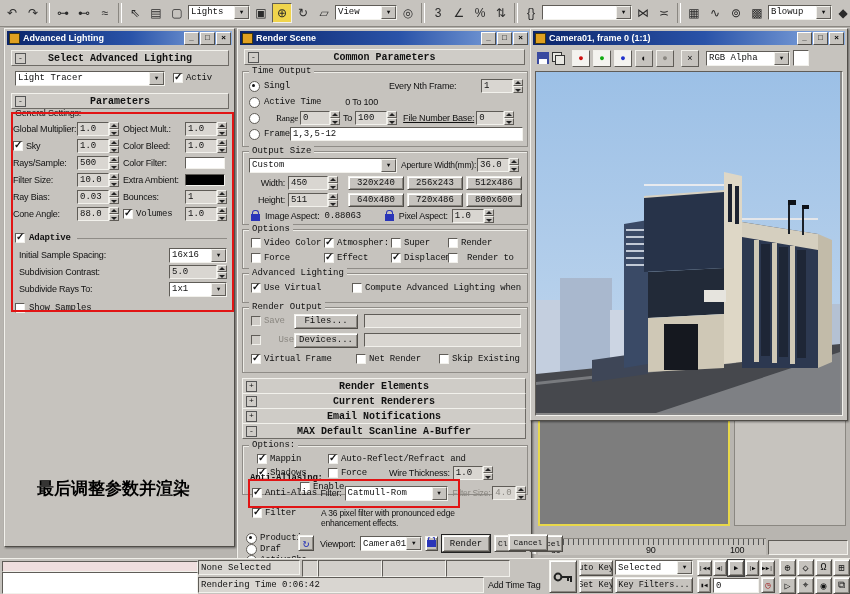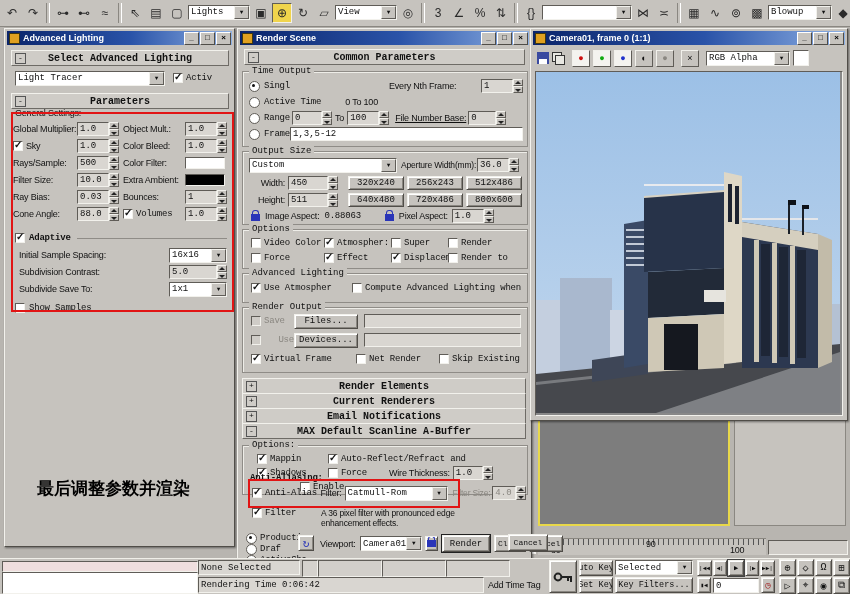--- a/index.html
+++ b/index.html
@@ -146,21 +146,21 @@
   </div>
   <div class="abs" style="left:734px;top:414px;width:112px;height:112px;background:#c6c3be;border:1px solid #8a8781;box-sizing:border-box;"></div>
 
   <div class="abs fld white mono" style="left:522px;top:540px;width:14px;height:14px;justify-content:center;">
       <span>1</span>
     </div>
 
   <div class="abs" style="left:538px;top:538px;width:228px;height:16px;background:#c6c3be;border-top:1px solid #8a8781;">
     <div class="ruler-ticks"></div>
     <span class="lb abs" style="left:13px;top:6px;">80</span>
-    <span class="lb abs" style="left:108px;top:0;">90</span>
+    <span class="lb abs" style="left:108px;top:6px;">90</span>
     <span class="lb abs" style="left:192px;top:6px;">100</span>
   </div>
   <div class="abs sunken" style="left:768px;top:540px;width:78px;height:13px;background:#cfccc7;"></div>
 
   <div class="dlg" style="left:4px;top:28px;width:229px;height:517px;z-index:20;">
     <div class="tbar">
       <span class="wicon"></span>
       <span>Advanced Lighting</span>
       <span class="tbtns">
         <span class="tb-b">_</span>
@@ -305,21 +305,21 @@
       <span class="lb" style="flex:1;">Subdivision Contrast:</span>
       <span class="spin" style="width:58px;">
         <span class="fld">5.0</span>
         <span class="sar">
             <i></i>
             <i></i>
           </span>
       </span>
     </div>
     <div class="r" style="left:14px;top:253px;width:208px;">
-      <span class="lb" style="flex:1;">Subdivide Save To:</span>
+      <span class="lb" style="flex:1;">Subdivide Rays To:</span>
       <span class="dd" style="width:58px;">
         <span>1x1</span>
         <span class="da">▼</span>
       </span>
     </div>
     <div class="r" style="left:10px;top:272px;width:208px;">
       <span class="chk"></span>
       <span class="lb mono" style="margin-left:4px;">Show Samples</span>
     </div>
 
@@ -361,21 +361,21 @@
             </span>
         </span>
       </div>
       <div class="r" style="left:6px;top:23px;">
         <span class="rad"></span>
         <span class="lb mono" style="margin-left:4px;">Active Time</span>
         <span class="lb" style="margin-left:24px;">0 To 100</span>
       </div>
       <div class="r" style="left:6px;top:39px;width:274px;">
         <span class="rad"></span>
-        <span class="lb mono" style="margin-left:4px;">Range</span>
+        <span class="lb mono" style="margin-left:16px;font-family:Liberation Serif, serif;">Range</span>
         <span class="spin" style="width:40px;margin-left:2px;">
           <span class="fld">0</span>
           <span class="sar">
               <i></i>
               <i></i>
             </span>
         </span>
         <span class="lb" style="margin-left:3px;">To</span>
         <span class="spin" style="width:42px;margin-left:3px;">
           <span class="fld">100</span>
@@ -471,29 +471,29 @@
         <span class="lb mono" style="margin-left:3px;">Render</span>
       </div>
       <div class="r" style="left:8px;top:21px;width:270px;">
         <span class="chk"></span>
         <span class="lb mono" style="margin-left:3px;width:60px;">Force</span>
         <span class="chk on"></span>
         <span class="lb mono" style="margin-left:3px;width:54px;">Effect</span>
         <span class="chk on"></span>
         <span class="lb mono" style="margin-left:3px;width:44px;">Displacem</span>
         <span class="chk"></span>
-        <span class="lb mono" style="margin-left:3px;">Render to</span>
+        <span class="lb mono" style="margin-left:9px;">Render to</span>
       </div>
     </div>
 
     <div class="grp" style="left:4px;top:244px;width:284px;height:28px;">
       <span class="lg">Advanced Lighting</span>
       <div class="r" style="left:8px;top:7px;width:270px;">
         <span class="chk on"></span>
-        <span class="lb mono" style="margin-left:3px;width:88px;">Use Atmospher</span>
+        <span class="lb mono" style="margin-left:3px;width:88px;">Use Virtual</span>
         <span class="chk"></span>
         <span class="lb mono" style="margin-left:3px;">Compute Advanced Lighting when</span>
       </div>
     </div>
 
     <div class="grp" style="left:4px;top:278px;width:284px;height:64px;">
       <span class="lg">Render Output</span>
       <div class="r" style="left:8px;top:6px;width:270px;">
         <span class="chk dim"></span>
         <span class="lb mono dis" style="margin-left:3px;width:30px;">Save</span>

